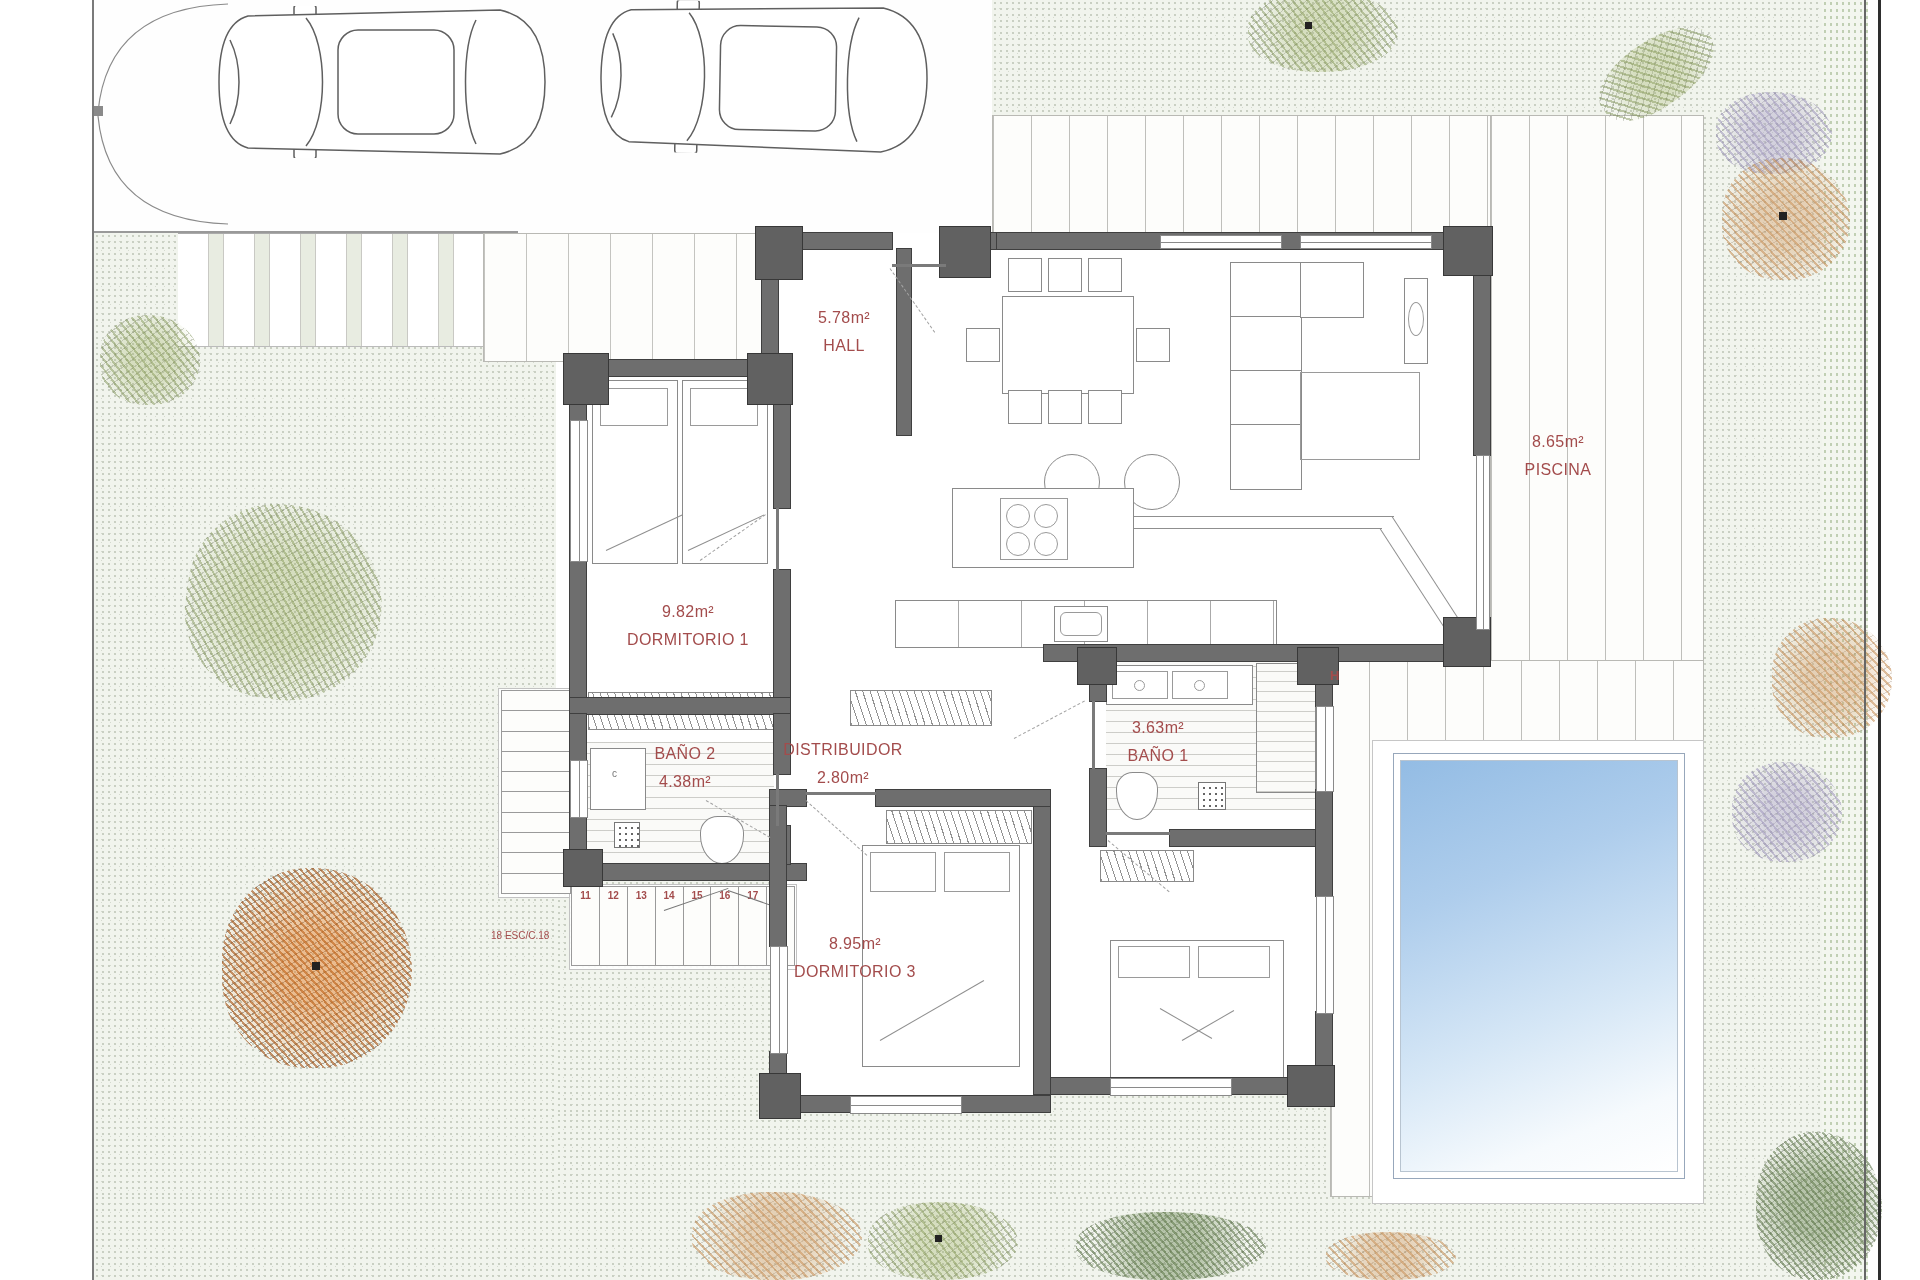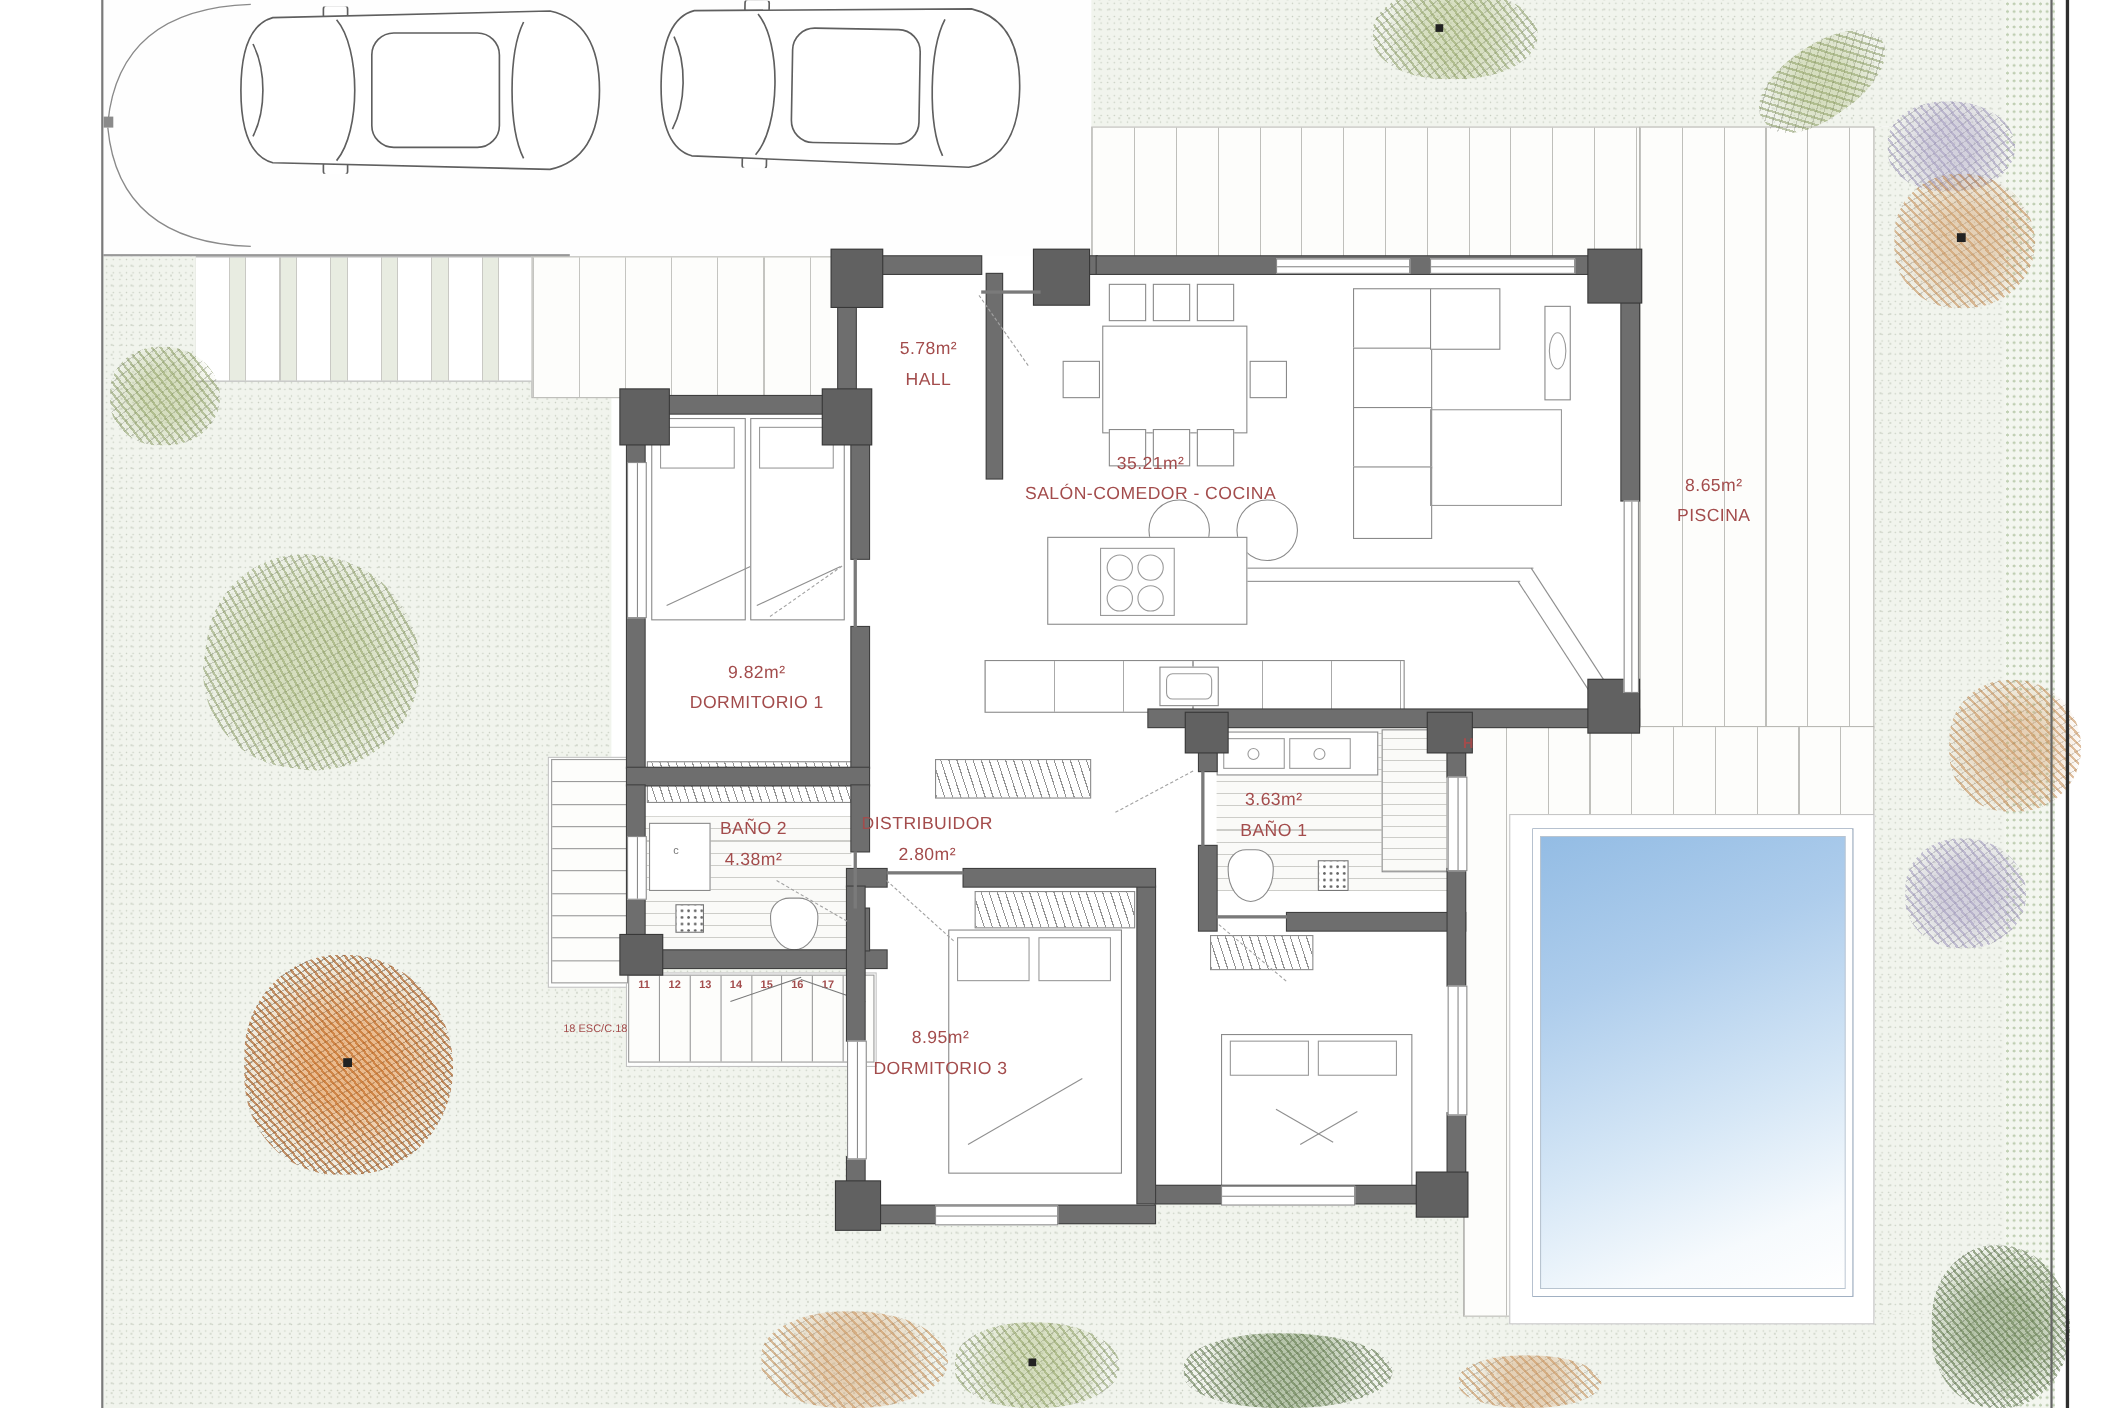--- a/index.html
+++ b/index.html
@@ -361,31 +361,27 @@
       <div class="tr2">
         <span>16</span>
       </div>
       <div class="tr2">
         <span>17</span>
       </div>
       <div class="tr2">
         <span>18</span>
       </div>
     </div>
-  <div class="esc" style="left:512px;top:930px">18 ESC/C.18</div>
+  <div class="esc" style="left:491px;top:930px">18 ESC/C.18</div>
   <div class="line" style="left:664px;top:910px;width:68px;transform:rotate(-19deg);border-top-color:#777"></div>
   <div class="line" style="left:728px;top:890px;width:62px;transform:rotate(19deg);border-top-color:#777"></div>
 
   <div class="label" style="left:786px;top:304px;width:116px">
     <span>5.78m²</span>
     <span>HALL</span>
-  </div>
-  <div class="label" style="left:900px;top:408px;width:292px">
-    <span>35.21m²</span>
-    <span>SALÓN-COMEDOR - COCINA</span>
   </div>
   <div class="label" style="left:1488px;top:428px;width:140px">
     <span>8.65m²</span>
     <span>PISCINA</span>
   </div>
   <div class="label" style="left:598px;top:598px;width:180px">
     <span>9.82m²</span>
     <span>DORMITORIO 1</span>
   </div>
   <div class="label" style="left:610px;top:740px;width:150px">

